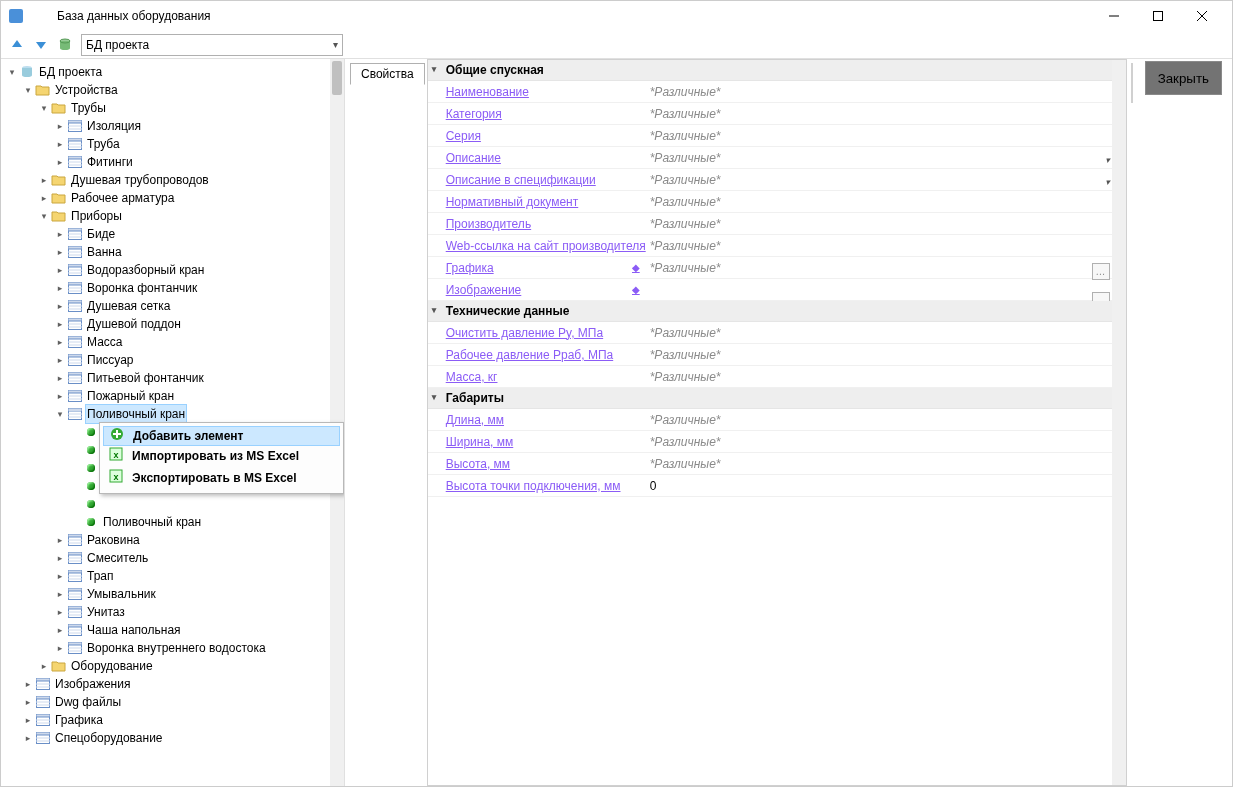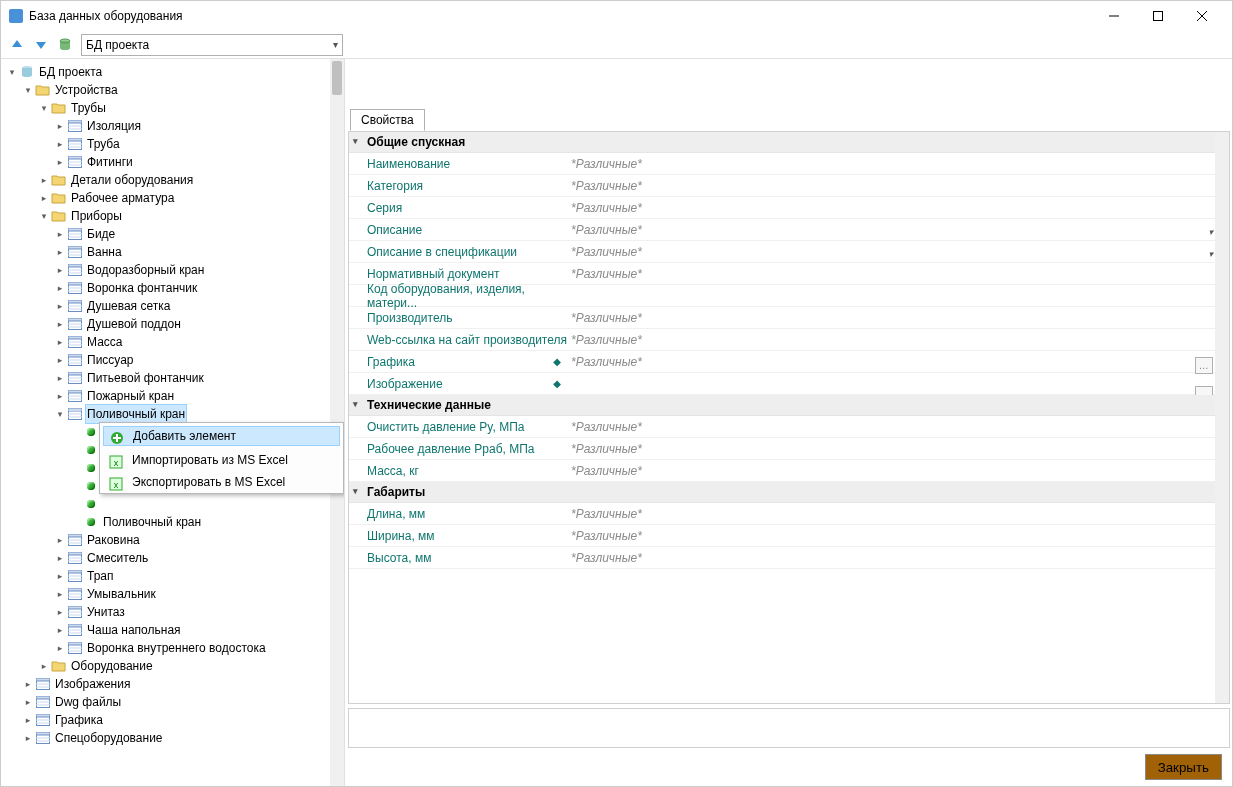--- a/index.html
+++ b/index.html
@@ -1,55 +1,55 @@
 <!DOCTYPE html>
 <html><head>
 <meta charset="utf-8">
 <style>
   * { box-sizing: border-box; }
   body { margin: 0; font-family: "Segoe UI", Tahoma, sans-serif; font-size: 12px; color: #000; background: #fff; user-select: none; overflow: hidden; }
   .window { width: 1233px; height: 787px; display: flex; flex-direction: column; border: 1px solid #ccc; }
   .titlebar { height: 30px; display: flex; align-items: center; padding: 0 8px; background: #fff; }
   .titlebar .app-icon { width: 14px; height: 14px; margin-right: 6px; background: #4a90d9; border-radius: 2px; display:inline-block;}
-  .titlebar .title { flex: 1; font-size: 12px; }
+  .titlebar .title { flex: 1; font-size: 12px; margin-left: 28px; }
   .titlebar .win-btn { width: 44px; height: 30px; display: flex; align-items: center; justify-content: center; }
   .toolbar { height: 28px; display: flex; align-items: center; padding: 2px 6px; border-bottom: 1px solid #e0e0e0; gap: 4px; }
   .tb-btn { width: 20px; height: 20px; display: flex; align-items: center; justify-content: center; }
   .combo { flex: 0 0 262px; height: 22px; border: 1px solid #b0b0b0; background: #fff; display: flex; align-items: center; padding: 0 4px; margin-left: 2px; position: relative;}
   .combo .arrow { margin-left: auto; font-size: 10px; color: #555; }
   .main { flex: 1; display: flex; min-height: 0; }
   .tree-pane { width: 344px; border-right: 1px solid #e0e0e0; position: relative; overflow: hidden; padding-top:2px;}
   .tree-scroll { position:absolute; right:0; top:0; bottom:0; width:14px; background:#f0f0f0;}
   .tree-scroll .thumb{ position:absolute; left:2px; right:2px; top:2px; height:34px; background:#c0c0c0; border-radius:2px;}
   .tree { padding: 2px 0 2px 4px; line-height: 18px; }
   .node { display: flex; align-items: center; height: 18px; white-space: nowrap; position:relative;}
   .node .exp { width: 14px; text-align: center; color: #606060; font-size: 9px; cursor: pointer; }
   .node .ico { width: 16px; height: 16px; margin-right: 2px; display: flex; align-items: center; justify-content: center; }
   .node .lbl { padding: 0 2px; }
   .node.sel .lbl { background: #cce8ff; border: 1px solid #99d1ff; padding: 0 1px; }
   .ico-dot { width:8px; height:8px; border-radius:50%; background:#3a3; box-shadow: inset -1px -1px 2px #060, inset 1px 1px 2px #afa;}
-  .right-pane { flex: 1; display: flex; flex-direction: column; border-left: 1px solid #fff; min-width: 0; margin-top: 46px; }
+  .right-pane { flex: 1; display: flex; flex-direction: row; border-left: 1px solid #fff; min-width: 0; }
   .tabs { height: 24px; display: flex; align-items: flex-end; padding-left: 4px; background:#fff; margin-top:2px;}
   .tab { border: 1px solid #b0b0b0; border-bottom: 1px solid #fff; padding: 3px 10px; background: #fff; font-size: 12px; }
   .prop-grid { flex: 1; border: 1px solid #d0d0d0; margin: 0 2px; overflow: auto; background: #fff; position:relative;}
   .prop-grid::after{ content:""; position:absolute; right:0; top:0; bottom:0; width:14px; background:#f0f0f0;}
   .prop-cat { background: #eeeeee; font-weight: bold; padding: 3px 4px 3px 18px; border-bottom: 1px solid #e5e5e5; position:relative;}
   .prop-cat .cat-exp{ position:absolute; left:4px; top:4px; font-size:9px; color:#555;}
   .prop-row { display: flex; align-items: center; height: 22px; border-bottom: 1px solid #f0f0f0; }
-  .prop-name { width: 218px; padding-left: 18px; color: #0f766e; position:relative; display:flex; align-items:center;}
+  .prop-name { width: 218px; padding-left: 18px; color: #8b5cf6; position:relative; display:flex; align-items:center;text-decoration:underline;}
   .prop-name .diamond{ margin-left:auto; margin-right:6px; font-size:10px;}
   .prop-val { flex: 1; color: #8a8a8a; font-style: italic; padding-left: 4px; position:relative;}
   .prop-val.plain { color:#000; font-style:normal;}
   .prop-val .ell-btn{ position:absolute; right:16px; top:2px; width:18px; height:17px; border:1px solid #b0b0b0; background:#f7f7f7; font-size:10px; line-height:15px; text-align:center;}
   .prop-val .dd{ position:absolute; right:16px; top:4px; font-size:9px; color:#555;}
   .desc-pane{ height:40px; border:1px solid #d0d0d0; margin:4px 2px 0; background:#fff;}
   .footer { height: 38px; display: flex; align-items: center; justify-content: flex-end; padding: 0 10px; }
-  .btn-close { min-width: 72px; height: 26px; border: 1px solid #8a8a8a; background: #a16207; padding: 0 12px; }
+  .btn-close { min-width: 72px; height: 34px; border: 1px solid #8a8a8a; background: #737373; padding: 0 12px; }
   .ctx-menu { position: absolute; background: #fdfdfd; border: 1px solid #b8b8b8; box-shadow: 2px 2px 4px rgba(0,0,0,.25); padding: 2px; z-index: 100; width:245px;}
-  .ctx-item { display: flex; align-items: flex-end; height: 22px; padding: 0 8px 0 4px; }
+  .ctx-item { display: flex; align-items: flex-start; height: 22px; padding: 0 8px 0 4px; font-weight: bold; }
   .ctx-item .ci-ico { width: 20px; display:flex; align-items:center; justify-content:center;}
   .ctx-item .ci-lbl { padding-left: 6px; }
   .ctx-item.hi { background: #cce8ff; border: 1px solid #99d1ff; padding: 0 7px 0 3px; height:20px; margin:1px;}
   svg { overflow: visible; }
 </style>
 </head>
 <body>
 
 <div class="window">
 
@@ -177,21 +177,21 @@
           </div>
 
         <div id="before-pribory">
             <div class="node" style="padding-left:32px">
               <span class="exp">▸</span>
               <span class="ico">
                 <svg width="14" height="12">
                   <path d="M0 2h5l1 1h7v8H0z" fill="#f5d571" stroke="#caa63e"></path>
                 </svg>
               </span>
-              <span class="lbl">Детали оборудования</span>
+              <span class="lbl">Душевая трубопроводов</span>
             </div>
             <div class="node" style="padding-left:32px">
               <span class="exp">▸</span>
               <span class="ico">
                 <svg width="14" height="12">
                   <path d="M0 2h5l1 1h7v8H0z" fill="#f5d571" stroke="#caa63e"></path>
                 </svg>
               </span>
               <span class="lbl">Рабочее арматура</span>
             </div>
@@ -618,24 +618,20 @@
             </div>
             <div class="prop-row">
               <div class="prop-name">Описание в спецификации</div>
               <div class="prop-val">*Различные*<span class="dd">▾</span></div>
             </div>
             <div class="prop-row">
               <div class="prop-name">Нормативный документ</div>
               <div class="prop-val">*Различные*</div>
             </div>
             <div class="prop-row">
-              <div class="prop-name">Код оборудования, изделия, матери...</div>
-              <div class="prop-val"></div>
-            </div>
-            <div class="prop-row">
               <div class="prop-name">Производитель</div>
               <div class="prop-val">*Различные*</div>
             </div>
             <div class="prop-row">
               <div class="prop-name">Web-ссылка на сайт производителя</div>
               <div class="prop-val">*Различные*</div>
             </div>
             <div class="prop-row">
               <div class="prop-name">Графика<span class="diamond">◆</span></div>
               <div class="prop-val">*Различные*<span class="ell-btn">…</span></div>
@@ -669,20 +665,24 @@
               <div class="prop-val">*Различные*</div>
             </div>
             <div class="prop-row">
               <div class="prop-name">Ширина, мм</div>
               <div class="prop-val">*Различные*</div>
             </div>
             <div class="prop-row">
               <div class="prop-name">Высота, мм</div>
               <div class="prop-val">*Различные*</div>
             </div>
+            <div class="prop-row">
+              <div class="prop-name">Высота точки подключения, мм</div>
+              <div class="prop-val plain">0</div>
+            </div>
           </div>
       </div>
       <div class="desc-pane"></div>
       <div class="footer">
         <button class="btn-close">Закрыть</button>
       </div>
     </div>
   </div>
 </div>
 

